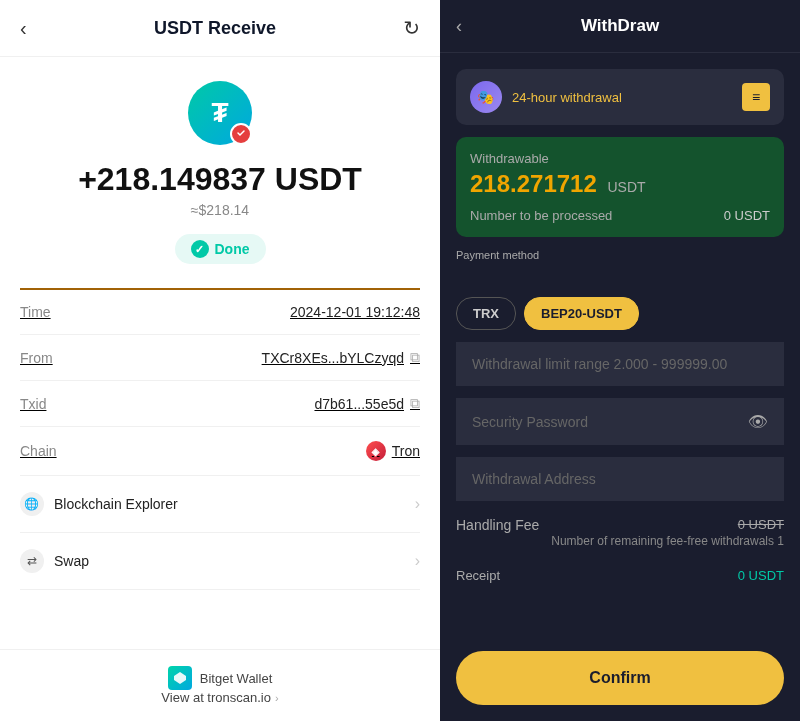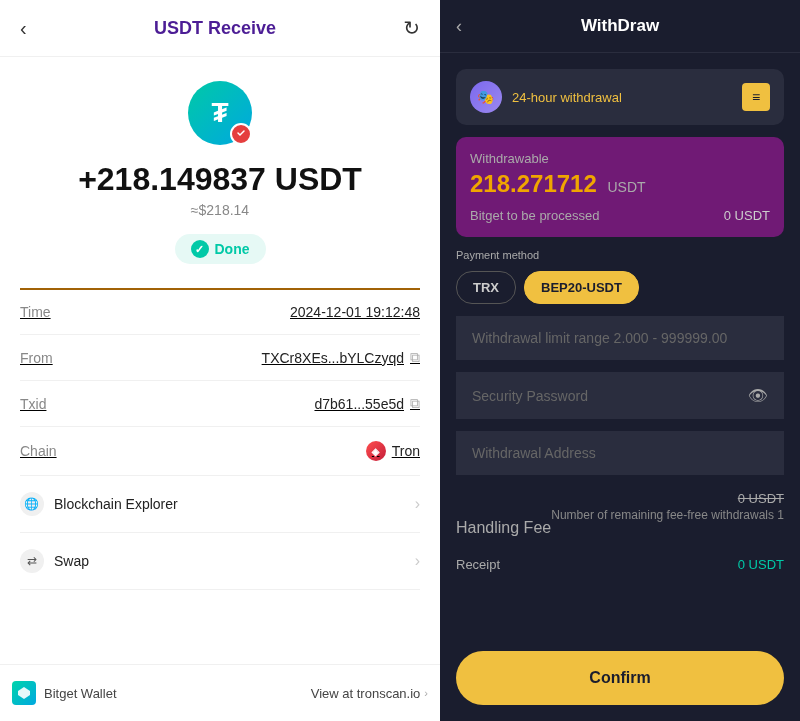--- a/index.html
+++ b/index.html
@@ -31,21 +31,21 @@
 
     .left-header .back-btn {
       font-size: 20px;
       color: #333;
       cursor: pointer;
     }
 
     .left-header .title {
       font-size: 18px;
       font-weight: 600;
-      color: #4c1d95;
+      color: #0f172a;
     }
 
     .left-header .refresh-btn {
       font-size: 20px;
       color: #333;
       cursor: pointer;
     }
 
     .left-content {
       flex: 1;
@@ -227,22 +227,23 @@
 
     .chevron {
       color: #ccc;
       font-size: 16px;
     }
 
     .left-footer {
       display: flex;
       align-items: center;
       justify-content: space-between;
-      padding: 16px 12px;
+      padding: 16px 20px;
       border-top: 1px solid #f0f0f0;
+      flex-direction: column;
     }
 
     .bitget-logo {
       display: flex;
       align-items: center;
       gap: 8px;
     }
 
     .bitget-logo-icon {
       width: 24px;
@@ -353,21 +354,21 @@
       background: #f0c040;
       border-radius: 4px;
       display: flex;
       align-items: center;
       justify-content: center;
       font-size: 14px;
       color: #1a1d2e;
     }
 
     .withdrawable-card {
-      background: #701a75;
+      background: #14532d;
       border-radius: 10px;
       padding: 14px;
     }
 
     .withdrawable-label {
       font-size: 13px;
       color: #aaa;
       margin-bottom: 4px;
     }
 
@@ -416,20 +417,21 @@
 
     .payment-btn {
       padding: 8px 16px;
       border-radius: 16px;
       font-size: 13px;
       font-weight: 600;
       cursor: pointer;
       border: 1px solid #555;
       background: transparent;
       color: #ccc;
+      margin-top: 26px;
     }
 
     .payment-btn.active {
       background: #f0c040;
       color: #1a1d2e;
       border-color: #f0c040;
       text-align: center;
     }
 
     .input-field {
@@ -461,24 +463,23 @@
     }
 
     .handling-fee-row {
       display: flex;
       align-items: flex-start;
       justify-content: space-between;
       padding: 4px 0;
     }
 
     .handling-label {
-      font-size: 16px;
+      font-size: 14px;
       color: #aaa;
       min-width: 70px;
-      margin-top: 28px;
     }
 
     .handling-right {
       display: flex;
       flex-direction: column;
       align-items: flex-end;
       gap: 2px;
     }
 
     .handling-fee-value {
@@ -646,21 +647,21 @@
       <div class="banner-right-icon">≡</div>
     </div>
 
     <div class="withdrawable-card">
       <div class="withdrawable-label">Withdrawable</div>
       <div class="withdrawable-amount">
         <span>218.271712</span>
         <span class="unit">USDT</span>
       </div>
       <div class="processing-row">
-        <span class="processing-label">Bitget to be processed</span>
+        <span class="processing-label">Number to be processed</span>
         <span class="processing-value">0 USDT</span>
       </div>
     </div>
 
     <div class="payment-section">
       <div class="payment-label">Payment method</div>
       <div class="payment-methods">
         <button class="payment-btn">TRX</button>
         <button class="payment-btn active">BEP20-USDT</button>
       </div>

